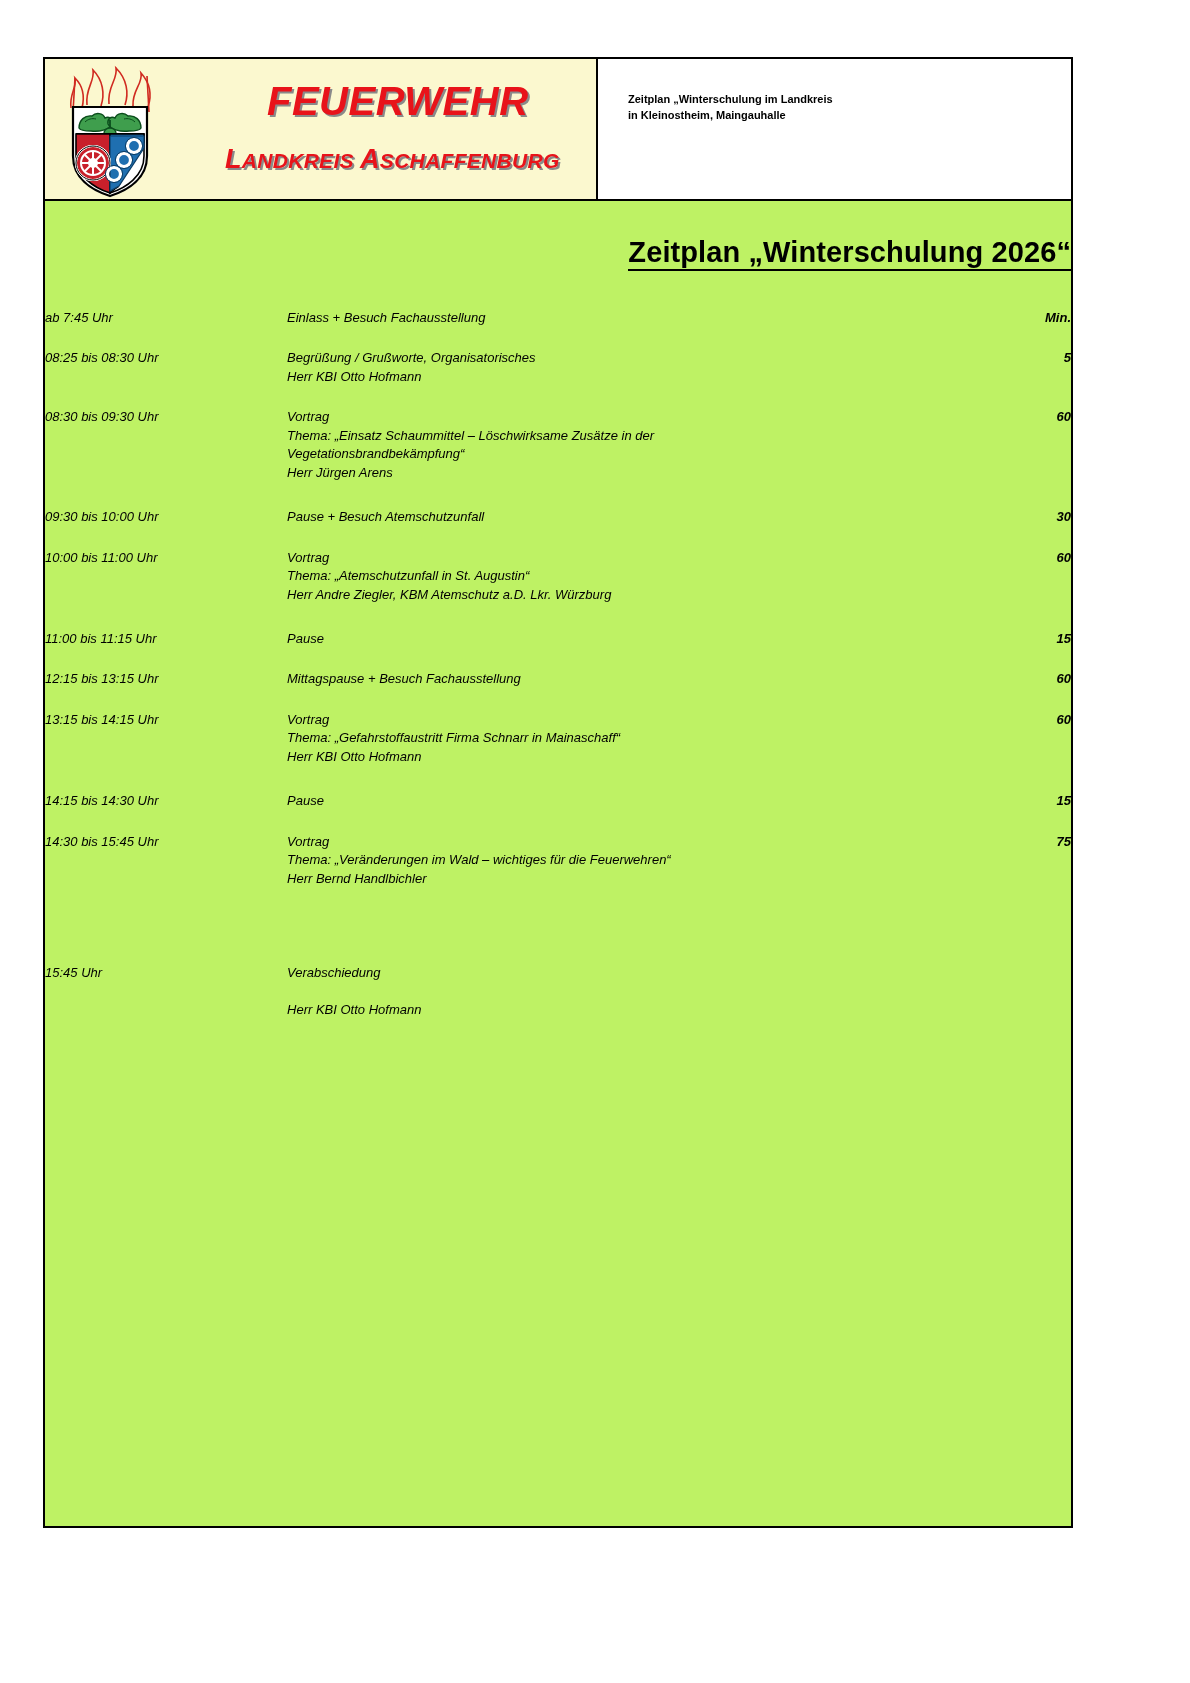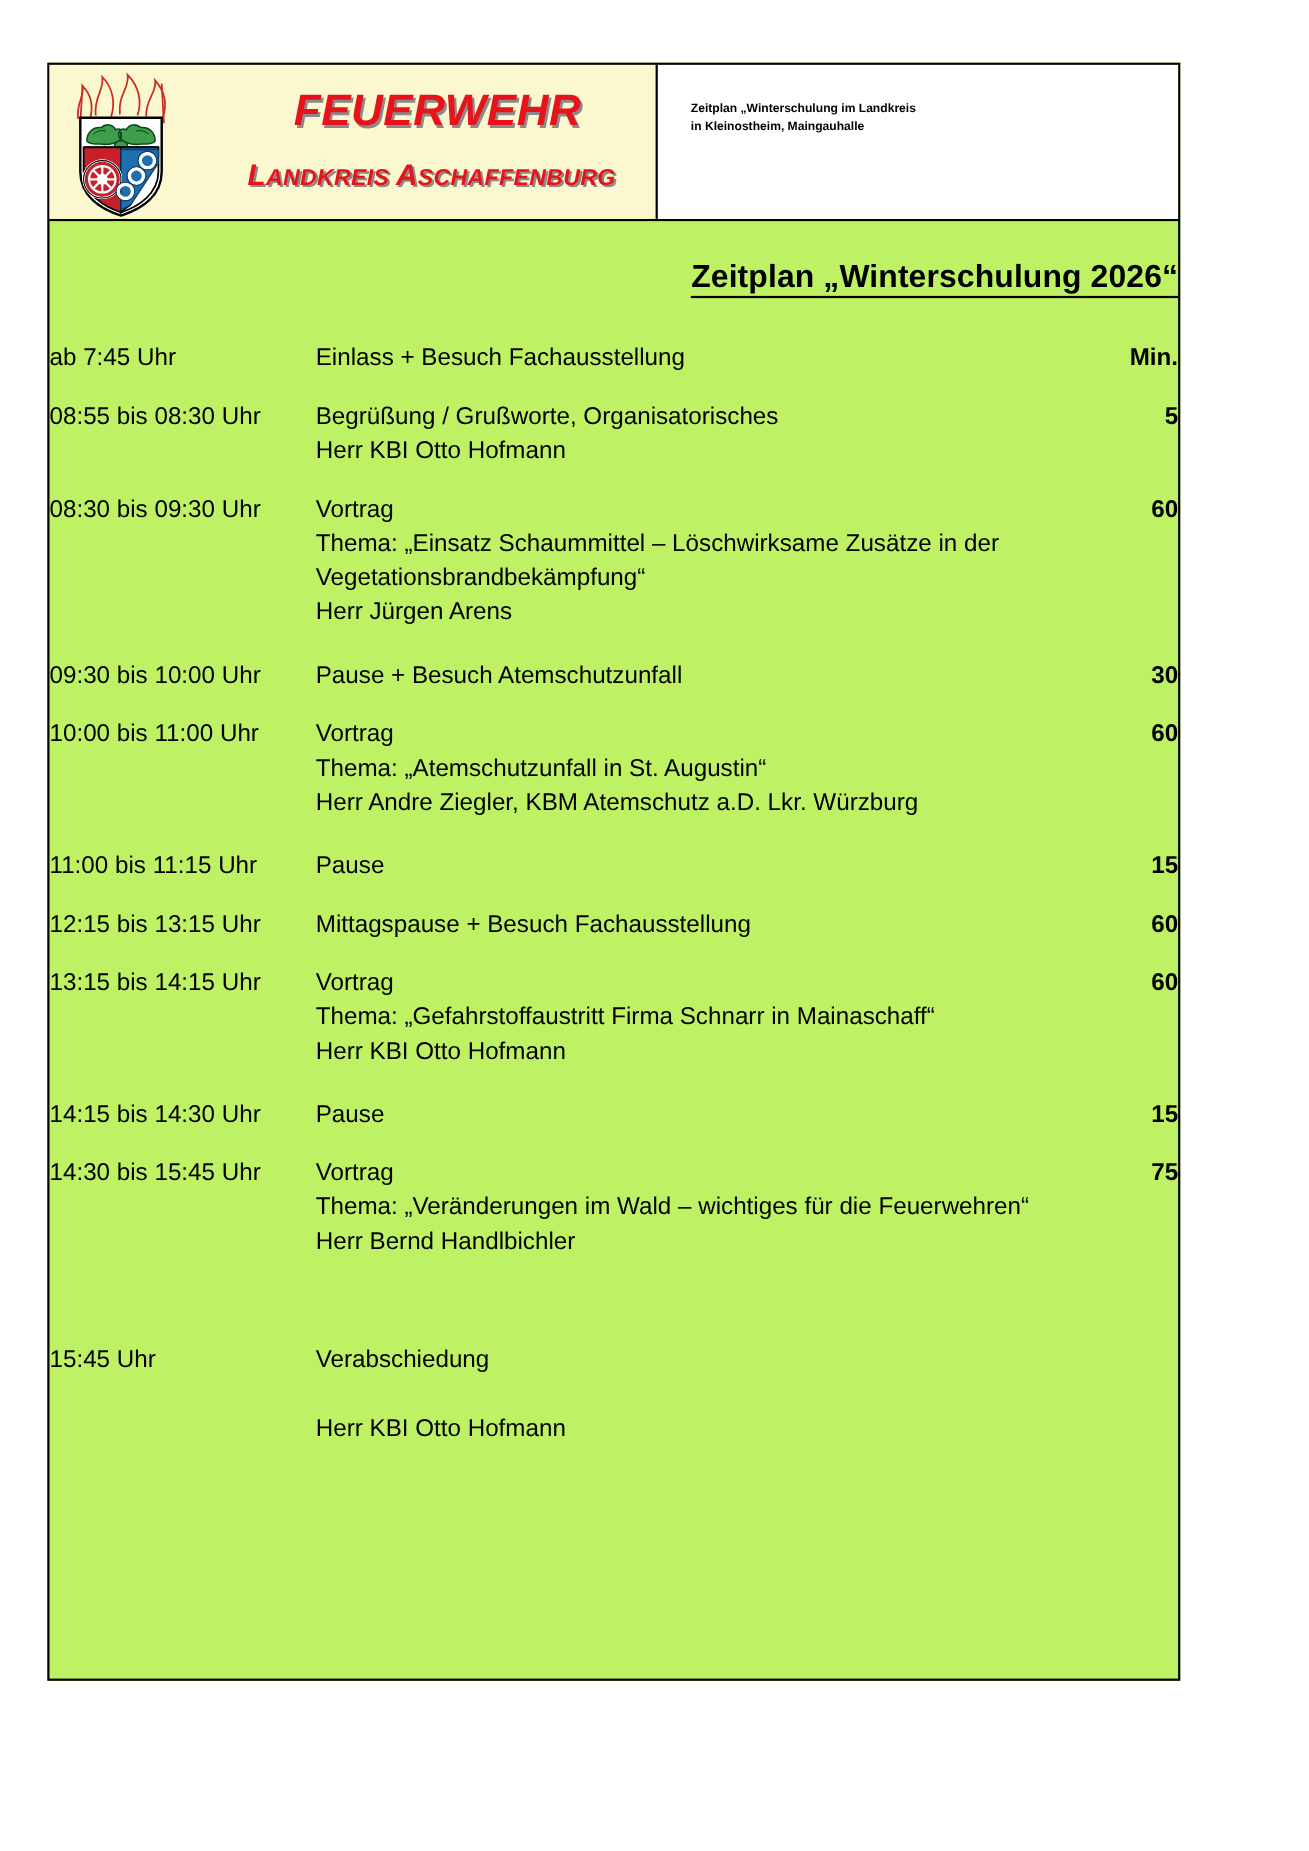--- a/index.html
+++ b/index.html
@@ -118,23 +118,24 @@
   }
 
   table.schedule {
     width: 100%;
     border-collapse: collapse;
     margin-top: 40px;
     table-layout: fixed;
   }
   table.schedule td {
     vertical-align: top;
-    font-size: 22px;
+    font-size: 13px;
     line-height: 1.42;
     padding: 0 0 22px 0;
+    font-style: italic;
   }
   td.col-time  { width: 230px; padding-left: 53px; white-space: nowrap; }
   td.col-desc  { width: 660px; }
   td.col-min   { width: 85px; text-align: right; padding-right: 22px; font-weight: bold; white-space: nowrap; }
 
   tr.row-tall td { padding-bottom: 26px; }
 
   .desc-line { display: block; }
   .gap-row td { height: 28px; padding: 0; }
 </style>
@@ -228,21 +229,21 @@
     <table class="schedule">
       <tbody>
           <tr>
             <td class="col-time">ab 7:45 Uhr</td>
             <td class="col-desc">
               <span class="desc-line">Einlass + Besuch Fachausstellung</span>
             </td>
             <td class="col-min">Min.</td>
           </tr>
           <tr>
-            <td class="col-time">08:55 bis 08:30 Uhr</td>
+            <td class="col-time">08:25 bis 08:30 Uhr</td>
             <td class="col-desc">
               <span class="desc-line">Begrüßung / Grußworte, Organisatorisches</span>
               <span class="desc-line">Herr KBI Otto Hofmann</span>
             </td>
             <td class="col-min">5</td>
           </tr>
           <tr class="row-tall">
             <td class="col-time">08:30 bis 09:30 Uhr</td>
             <td class="col-desc">
               <span class="desc-line">Vortrag</span>

